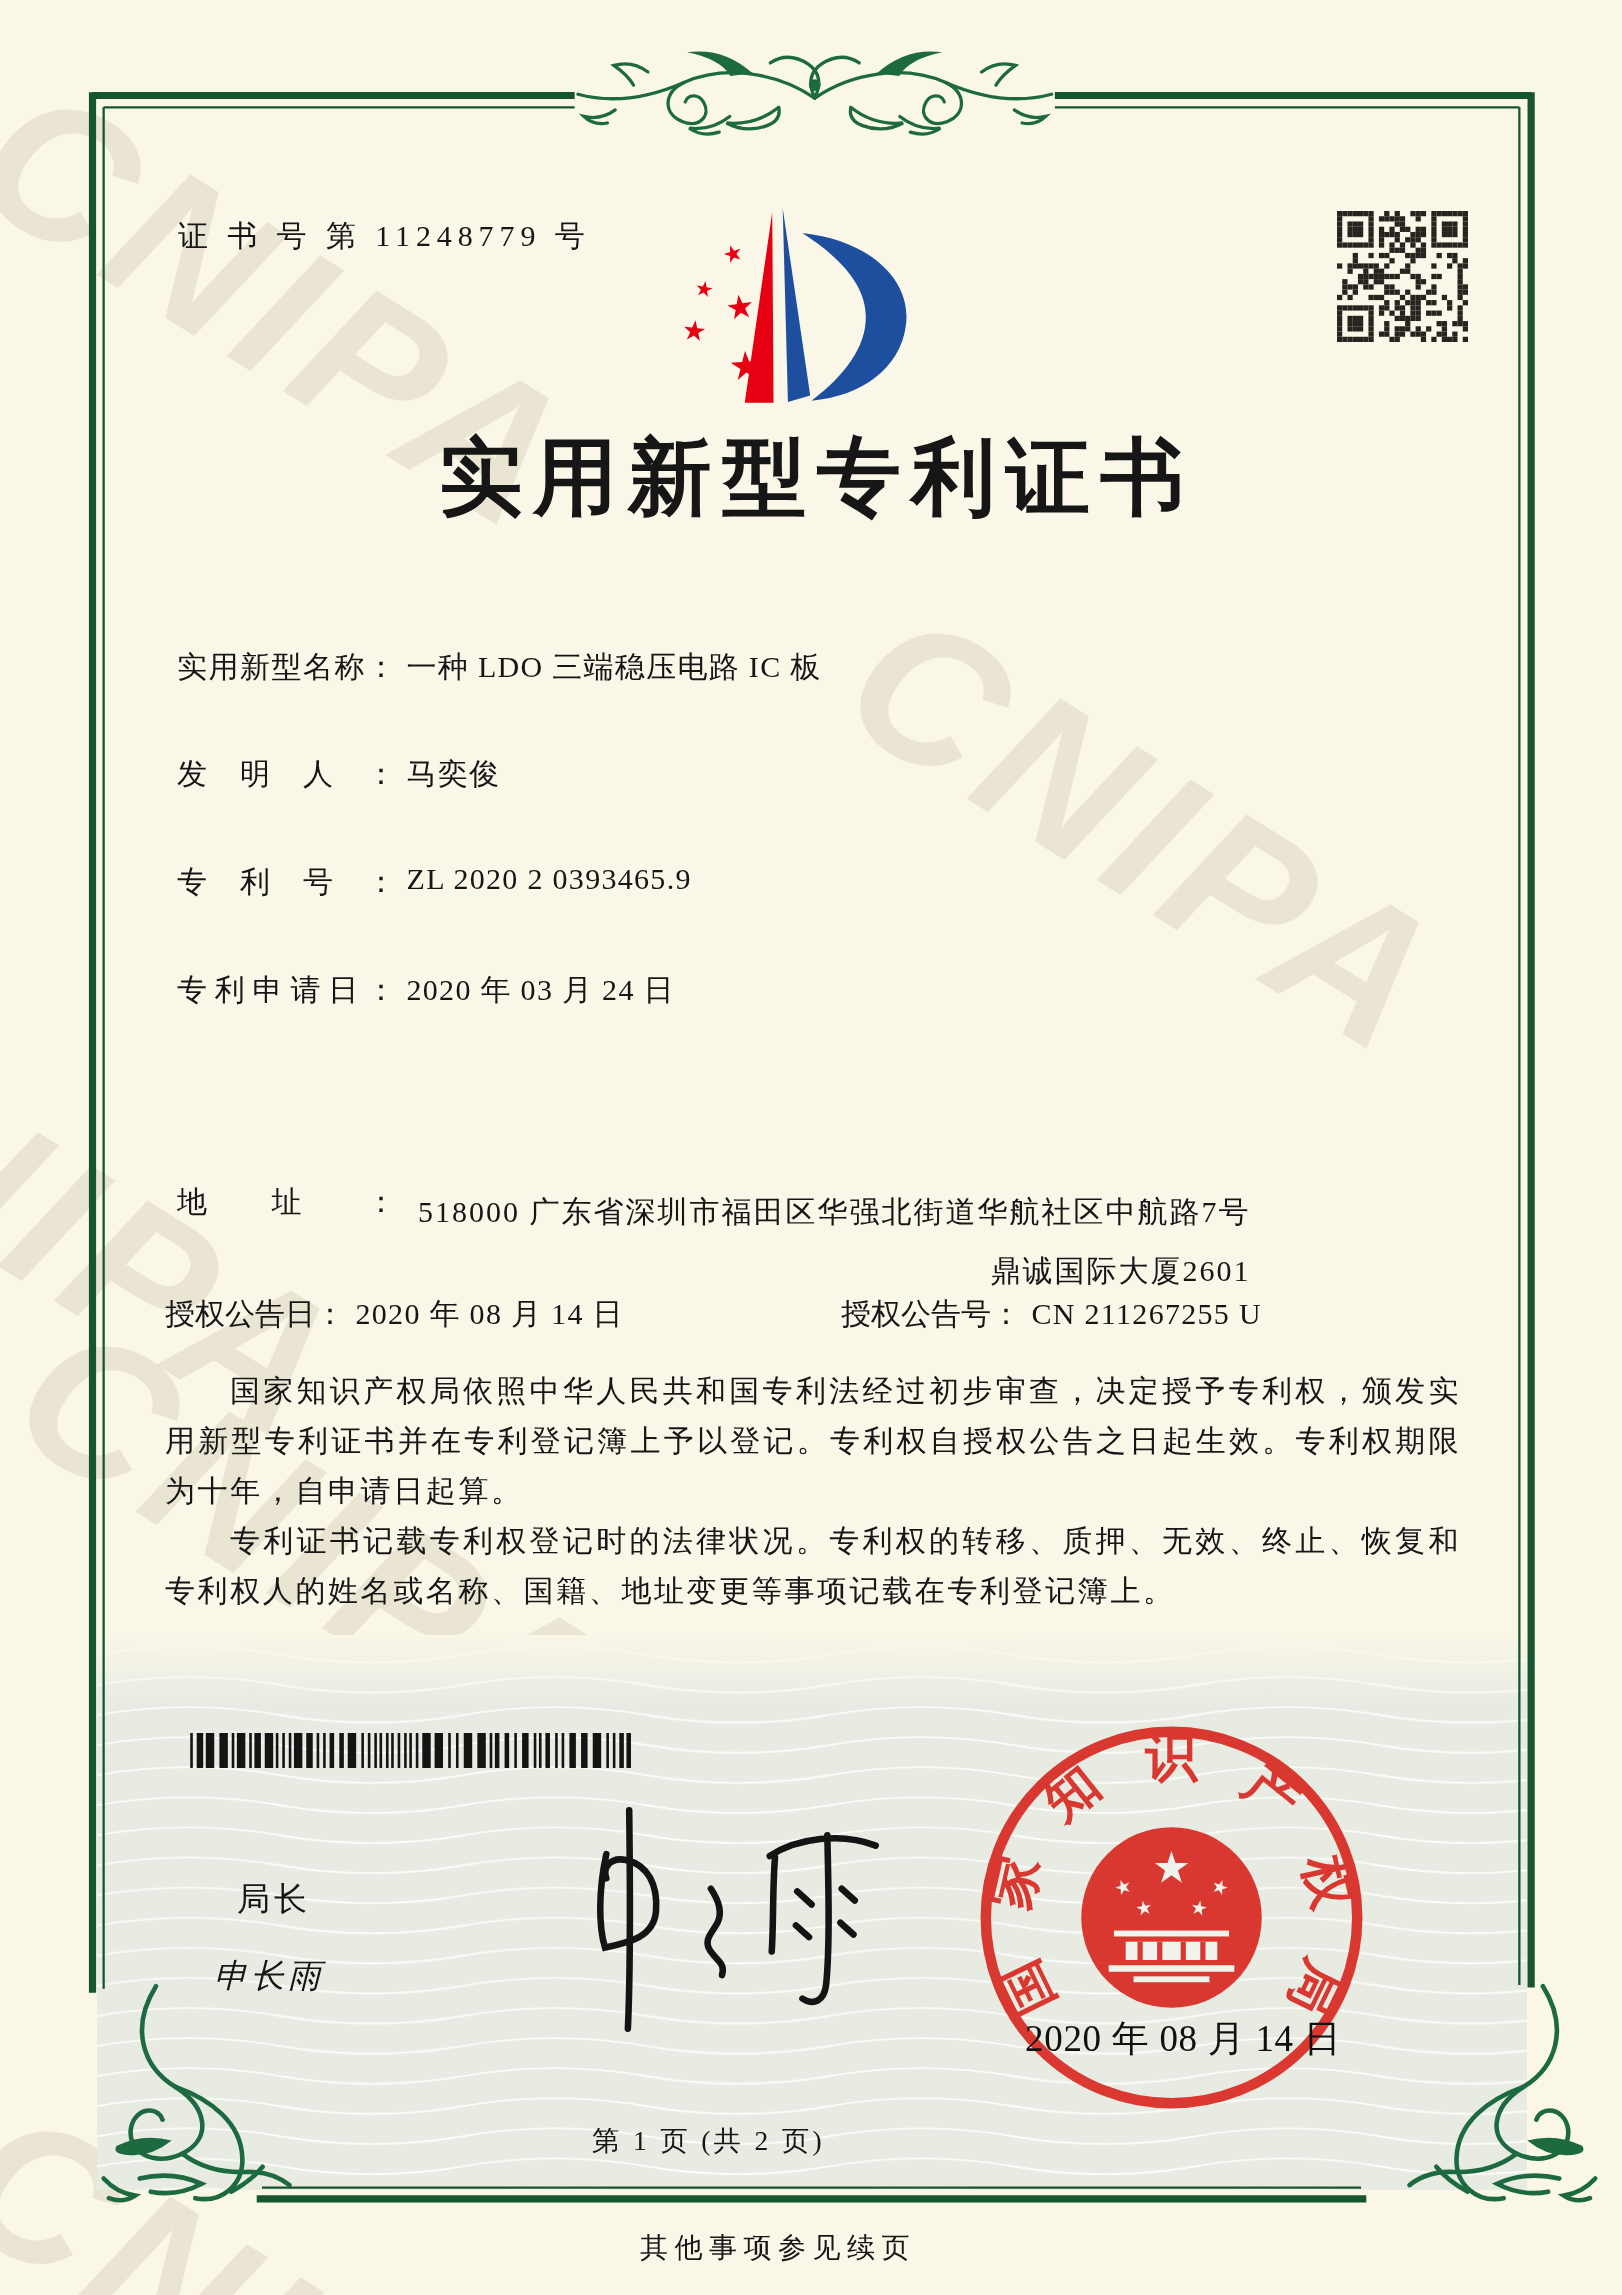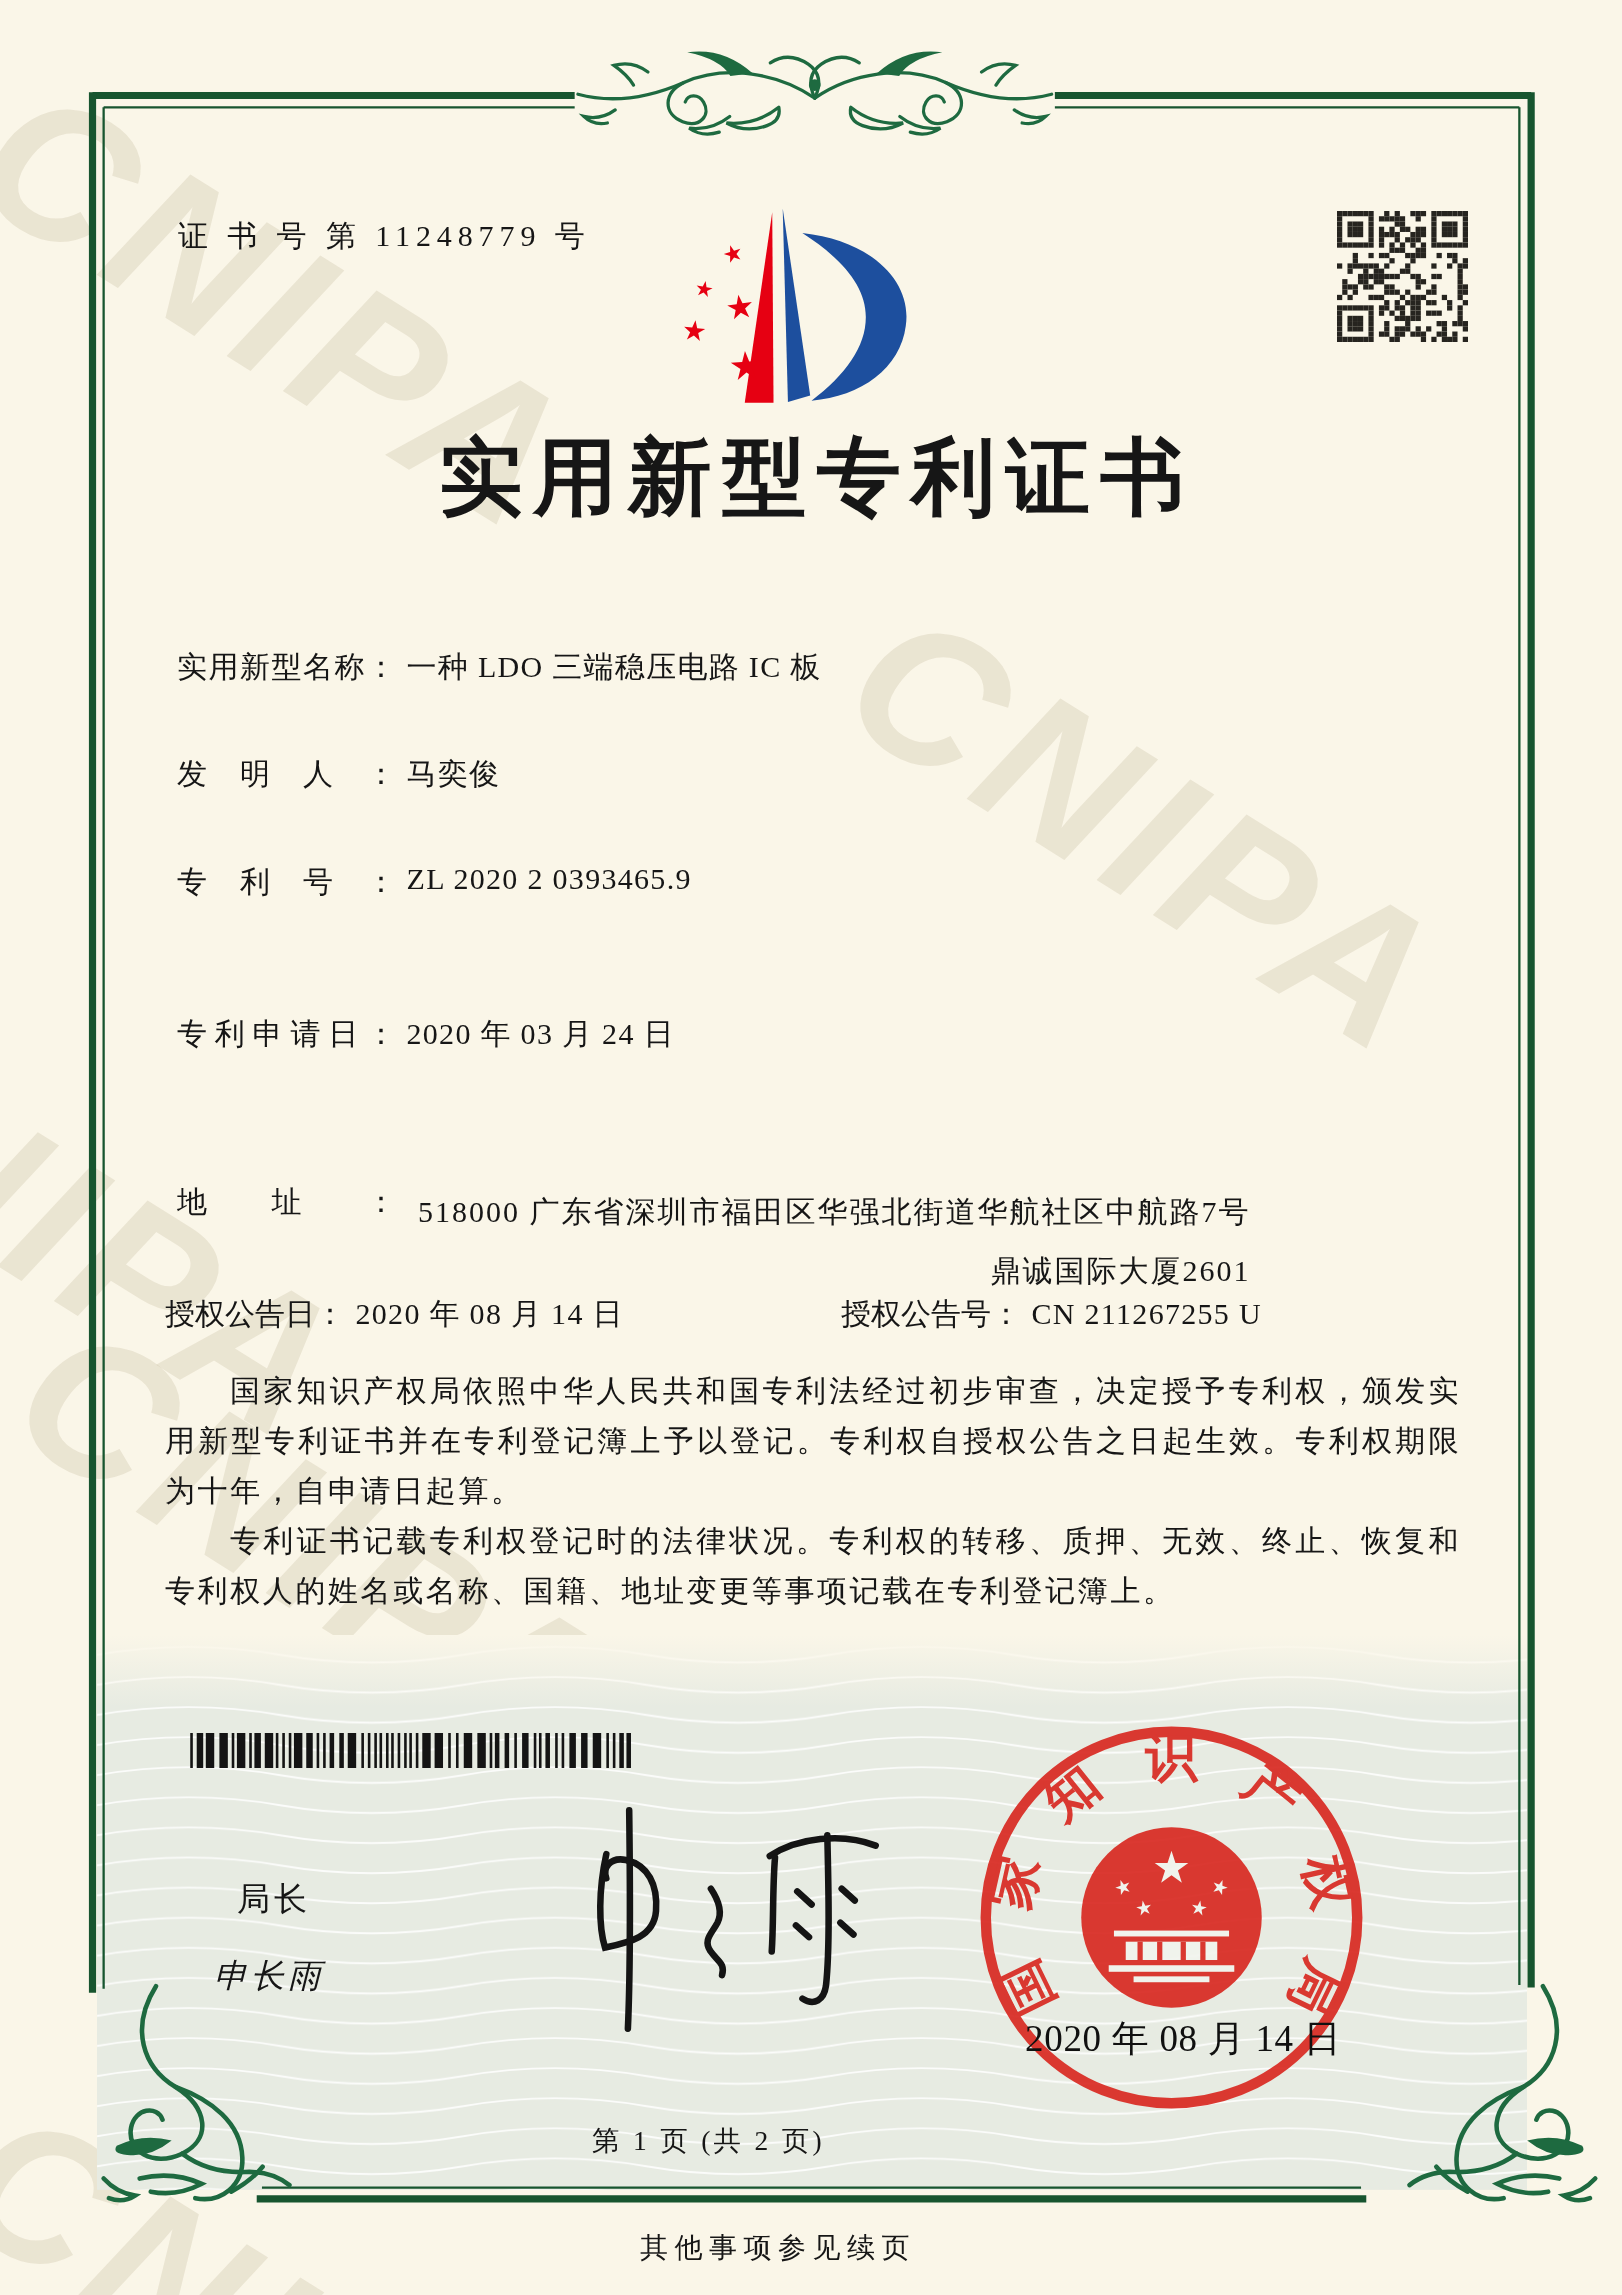--- a/index.html
+++ b/index.html
@@ -435,21 +435,21 @@
 
   <div class="frow" style="top:647px;">
     <span class="flabel">实用新型名称：</span><span class="fvalue">一种 LDO 三端稳压电路 IC 板</span>
   </div>
   <div class="frow" style="top:754px;font-family:Liberation Serif, serif;">
     <span class="flabel">发明人：</span><span class="fvalue">马奕俊</span>
   </div>
   <div class="frow" style="top:862px;">
     <span class="flabel">专利号：</span><span class="fvalue">ZL 2020 2 0393465.9</span>
   </div>
-  <div class="frow" style="top:970px;margin-top:44px;">
+  <div class="frow" style="top:970px;">
     <span class="flabel">专利申请日：</span><span class="fvalue">2020 年 03 月 24 日</span>
   </div>
   <div class="frow" style="top:1182px;">
     <span class="flabel">地址：</span><span class="fvalue wrap">518000 广东省深圳市福田区华强北街道华航社区中航路7号鼎诚国际大厦2601</span>
   </div>
 
   <div class="frow2" style="left:165px;top:1294px;">
     <span>授权公告日：</span><span class="fvalue">2020 年 08 月 14 日</span>
   </div>
   <div class="frow2" style="left:841px;top:1294px;">

